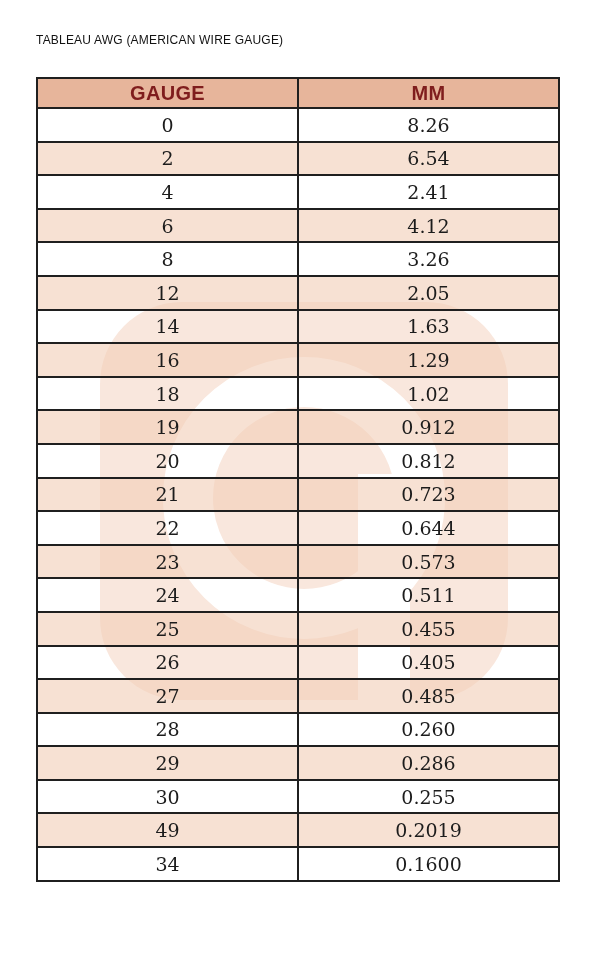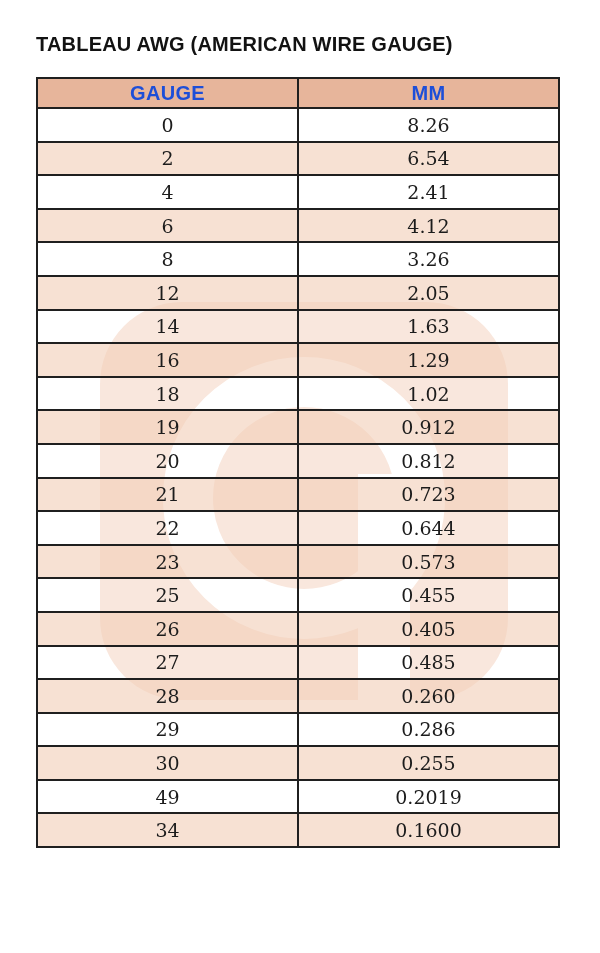--- a/index.html
+++ b/index.html
@@ -13,22 +13,22 @@
     width: 600px;
     height: 953px;
     background: #ffffff;
     overflow: hidden;
   }
   .page-title {
     position: absolute;
     left: 36px;
     top: 33px;
     margin: 0;
-    font-size: 20px;
-    font-weight: bold;
+    font-size: 12px;
+    font-weight: normal;
     letter-spacing: 0.2px;
     color: #121212;
     font-family: "Liberation Sans", sans-serif;
     z-index: 2;
   }
   .watermark {
     position: absolute;
     left: 100px;
     top: 302px;
     width: 408px;
@@ -51,21 +51,21 @@
     vertical-align: middle;
     padding: 0;
   }
   table.awg th {
     height: 28px;
     background: #e7b59b;
     font-family: "Liberation Sans", sans-serif;
     font-size: 20px;
     font-weight: bold;
     letter-spacing: 0.3px;
-    color: #1d4ed8;
+    color: #7f1d1d;
   }
   table.awg td {
     height: 31.6px;
     background: transparent;
     font-family: "DejaVu Serif", serif;
     font-size: 19px;
     color: #1c1c1c;
   }
   
   table.awg tbody tr:nth-child(even) td {
@@ -145,20 +145,24 @@
         </tr>
         <tr>
           <td>22</td>
           <td>0.644</td>
         </tr>
         <tr>
           <td>23</td>
           <td>0.573</td>
         </tr>
         <tr>
+          <td>24</td>
+          <td>0.511</td>
+        </tr>
+        <tr>
           <td>25</td>
           <td>0.455</td>
         </tr>
         <tr>
           <td>26</td>
           <td>0.405</td>
         </tr>
         <tr>
           <td>27</td>
           <td>0.485</td>

